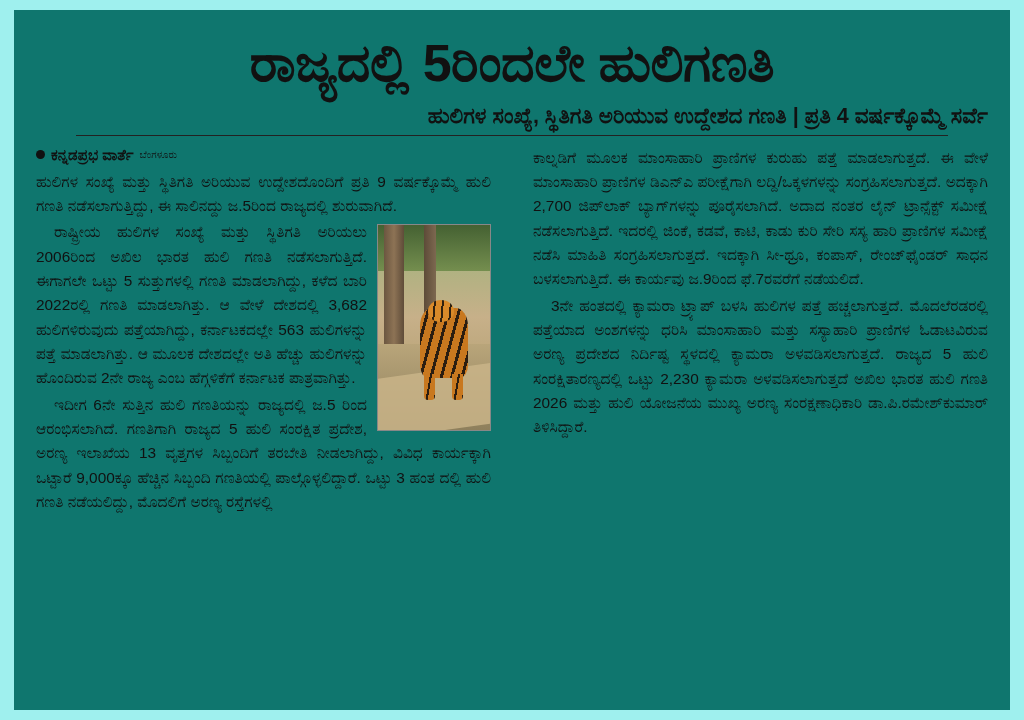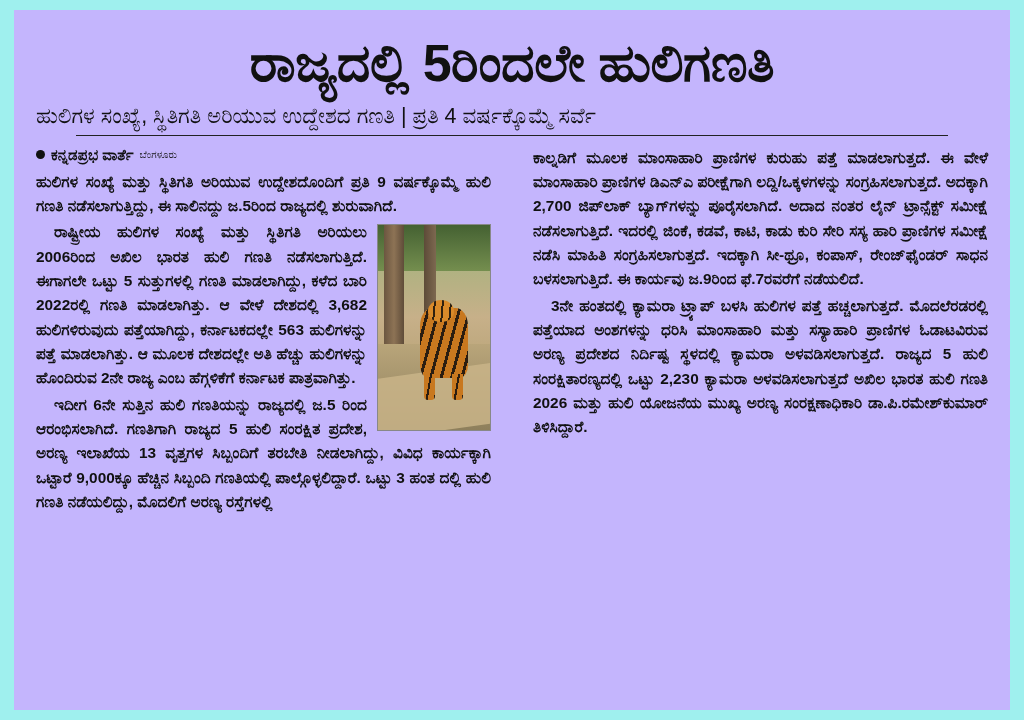--- a/index.html
+++ b/index.html
@@ -12,38 +12,38 @@
     background: #9ff0ee;
     font-family: "Liberation Sans", sans-serif;
     overflow: hidden;
   }
   .page {
     position: absolute;
     left: 14px;
     top: 10px;
     width: 996px;
     height: 700px;
-    background: #c4b5fd;
+    background: #0f766e;
     box-sizing: border-box;
     padding: 6px 22px 0 22px;
   }
   .headline {
     text-align: center;
     font-size: 52px;
     line-height: 1.15;
     font-weight: bold;
     color: #111111;
     letter-spacing: -0.5px;
     margin: 18px 0 4px 0;
     font-family: "Liberation Sans", sans-serif;
   }
   .subhead {
-    text-align: left;
+    text-align: right;
     font-size: 21.5px;
-    font-weight: normal;
+    font-weight: bold;
     color: #111111;
     margin: 10px 0 6px 0;
     white-space: nowrap;
   }
   .rule {
     border: none;
     border-top: 1px solid #222;
     margin: 6px 40px 10px 40px;
   }
   .columns {
@@ -76,21 +76,20 @@
     font-size: 10px;
   }
   p.body {
     font-size: 15.4px;
     line-height: 1.58;
     text-align: justify;
     color: #111;
     margin: 0 0 2px 0;
     text-indent: 18px;
     font-family: "Liberation Sans", sans-serif;
-    font-weight: bold;
   }
   p.body.first {
     text-indent: 0;
   }
   .photo {
     float: right;
     width: 112px;
     height: 205px;
     margin: 4px 0 4px 10px;
     border: 1px solid #888;

